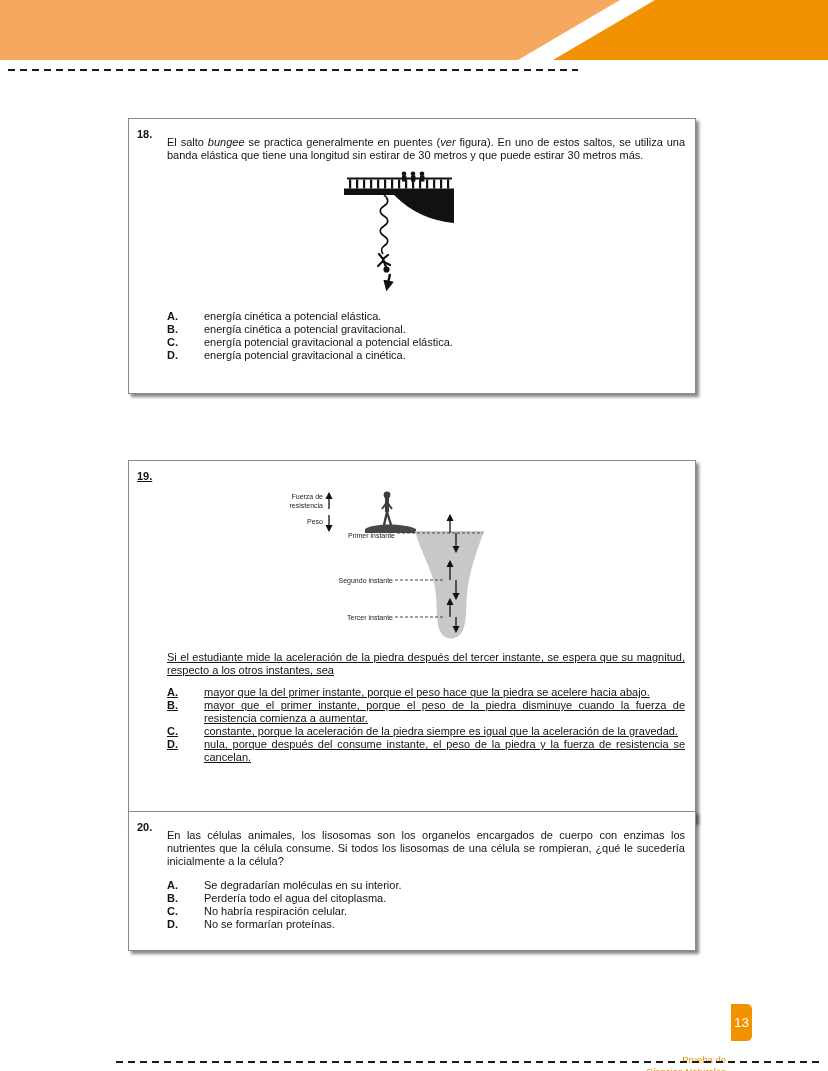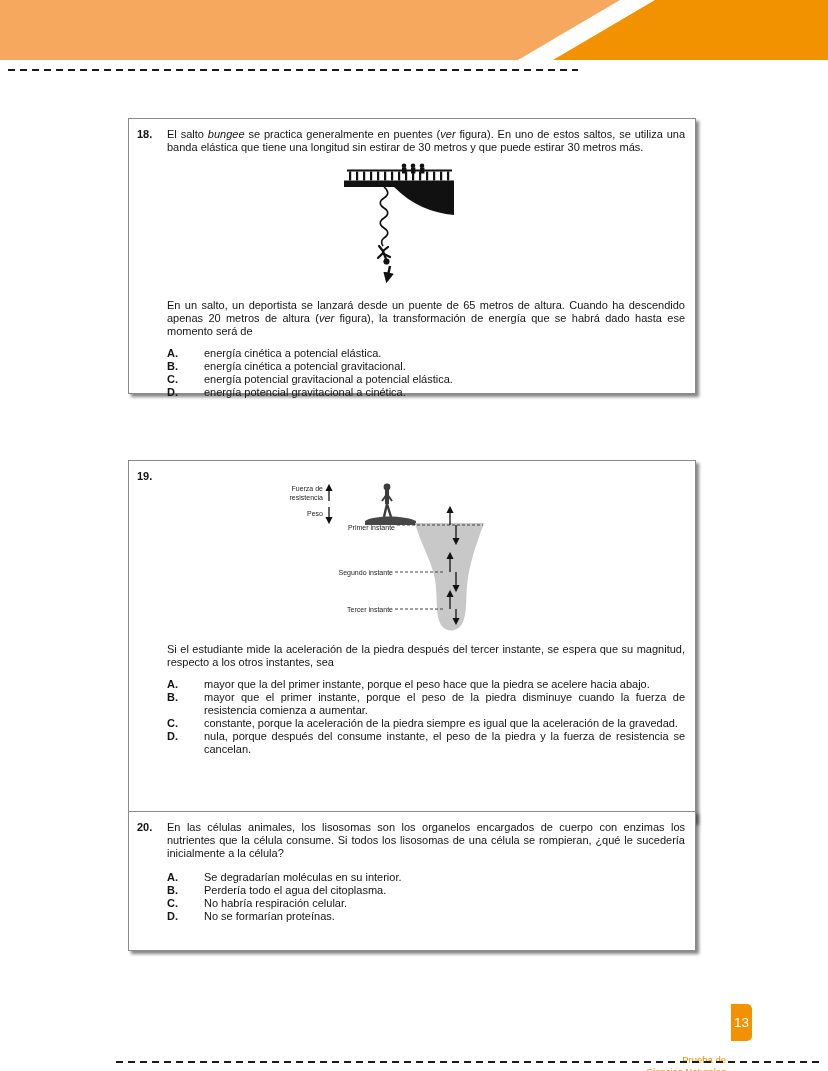--- a/index.html
+++ b/index.html
@@ -15,25 +15,25 @@
     background:repeating-linear-gradient(90deg,#1c1c1c 0 7px,transparent 7px 12px); }
   .cut-top { top:69px; left:8px; width:570px; }
   .cut-bottom { top:1061px; left:116px; width:706px; }
   
   .qbox {
     position:absolute; left:128px; width:568px; background:#fff;
     border:1px solid #8a8a8a; box-shadow:3px 3px 3px rgba(35,35,35,.55);
     padding:9px 10px 10px 8px;
   }
   #q18 { top:118px; height:276px; }
-  #q19 { top:460px; height:362px; }
+  #q19 { top:460px; height:362px;text-decoration:underline; }
   #q20 { top:811px; height:140px; }
   .qrow { display:flex; }
   .qnum { flex:0 0 30px; font-size:11px; font-weight:700; line-height:13px; }
-  .qbody { flex:1; min-width:0; }
+  .qbody { flex:1; min-width:0;margin-top:8px; }
   .qtext { margin:0; font-size:11px; line-height:13px; text-align:justify; }
   .fig { display:flex; justify-content:center; }
   .fig-bungee { margin:9px 0 6px; }
   .fig-bungee svg { transform:translateX(-25px); }
   .fig-pond { margin:7px 0 6px; }
   .fig-pond svg { transform:translateX(-28px); }
   .body-par { margin-top:5px; }
   .opts { margin-top:9px; }
   .opt { display:flex; font-size:11px; line-height:13px; }
   .opt-letter { flex:0 0 37px; font-weight:700; }
@@ -105,21 +105,20 @@
               <line x1="40" y1="91" x2="46" y2="94"></line>
               <line x1="39" y1="88" x2="35" y2="83"></line>
               <line x1="39" y1="88" x2="44" y2="84"></line>
             </g>
             <circle cx="42.5" cy="98.5" r="3.1" fill="#111"></circle>
 
             <line x1="46" y1="103" x2="43" y2="117" stroke="#111" stroke-width="2.4" marker-end="url(#barr)"></line>
           </svg>
         </div>
 
-        <p class="qtext body-par"><span>En un salto, un deportista se lanzará desde un puente de 65 metros de altura. Cuando ha descendido apenas 20 metros de altura (</span><i>ver</i><span> figura), la transformación de energía que se habrá dado hasta ese momento será de</span></p>
 
         <div class="opts">
           <div class="opt">
             <span class="opt-letter">A.</span>
             <span class="opt-text">energía cinética a potencial elástica.</span>
           </div>
           <div class="opt">
             <span class="opt-letter">B.</span>
             <span class="opt-text">energía cinética a potencial gravitacional.</span>
           </div>

